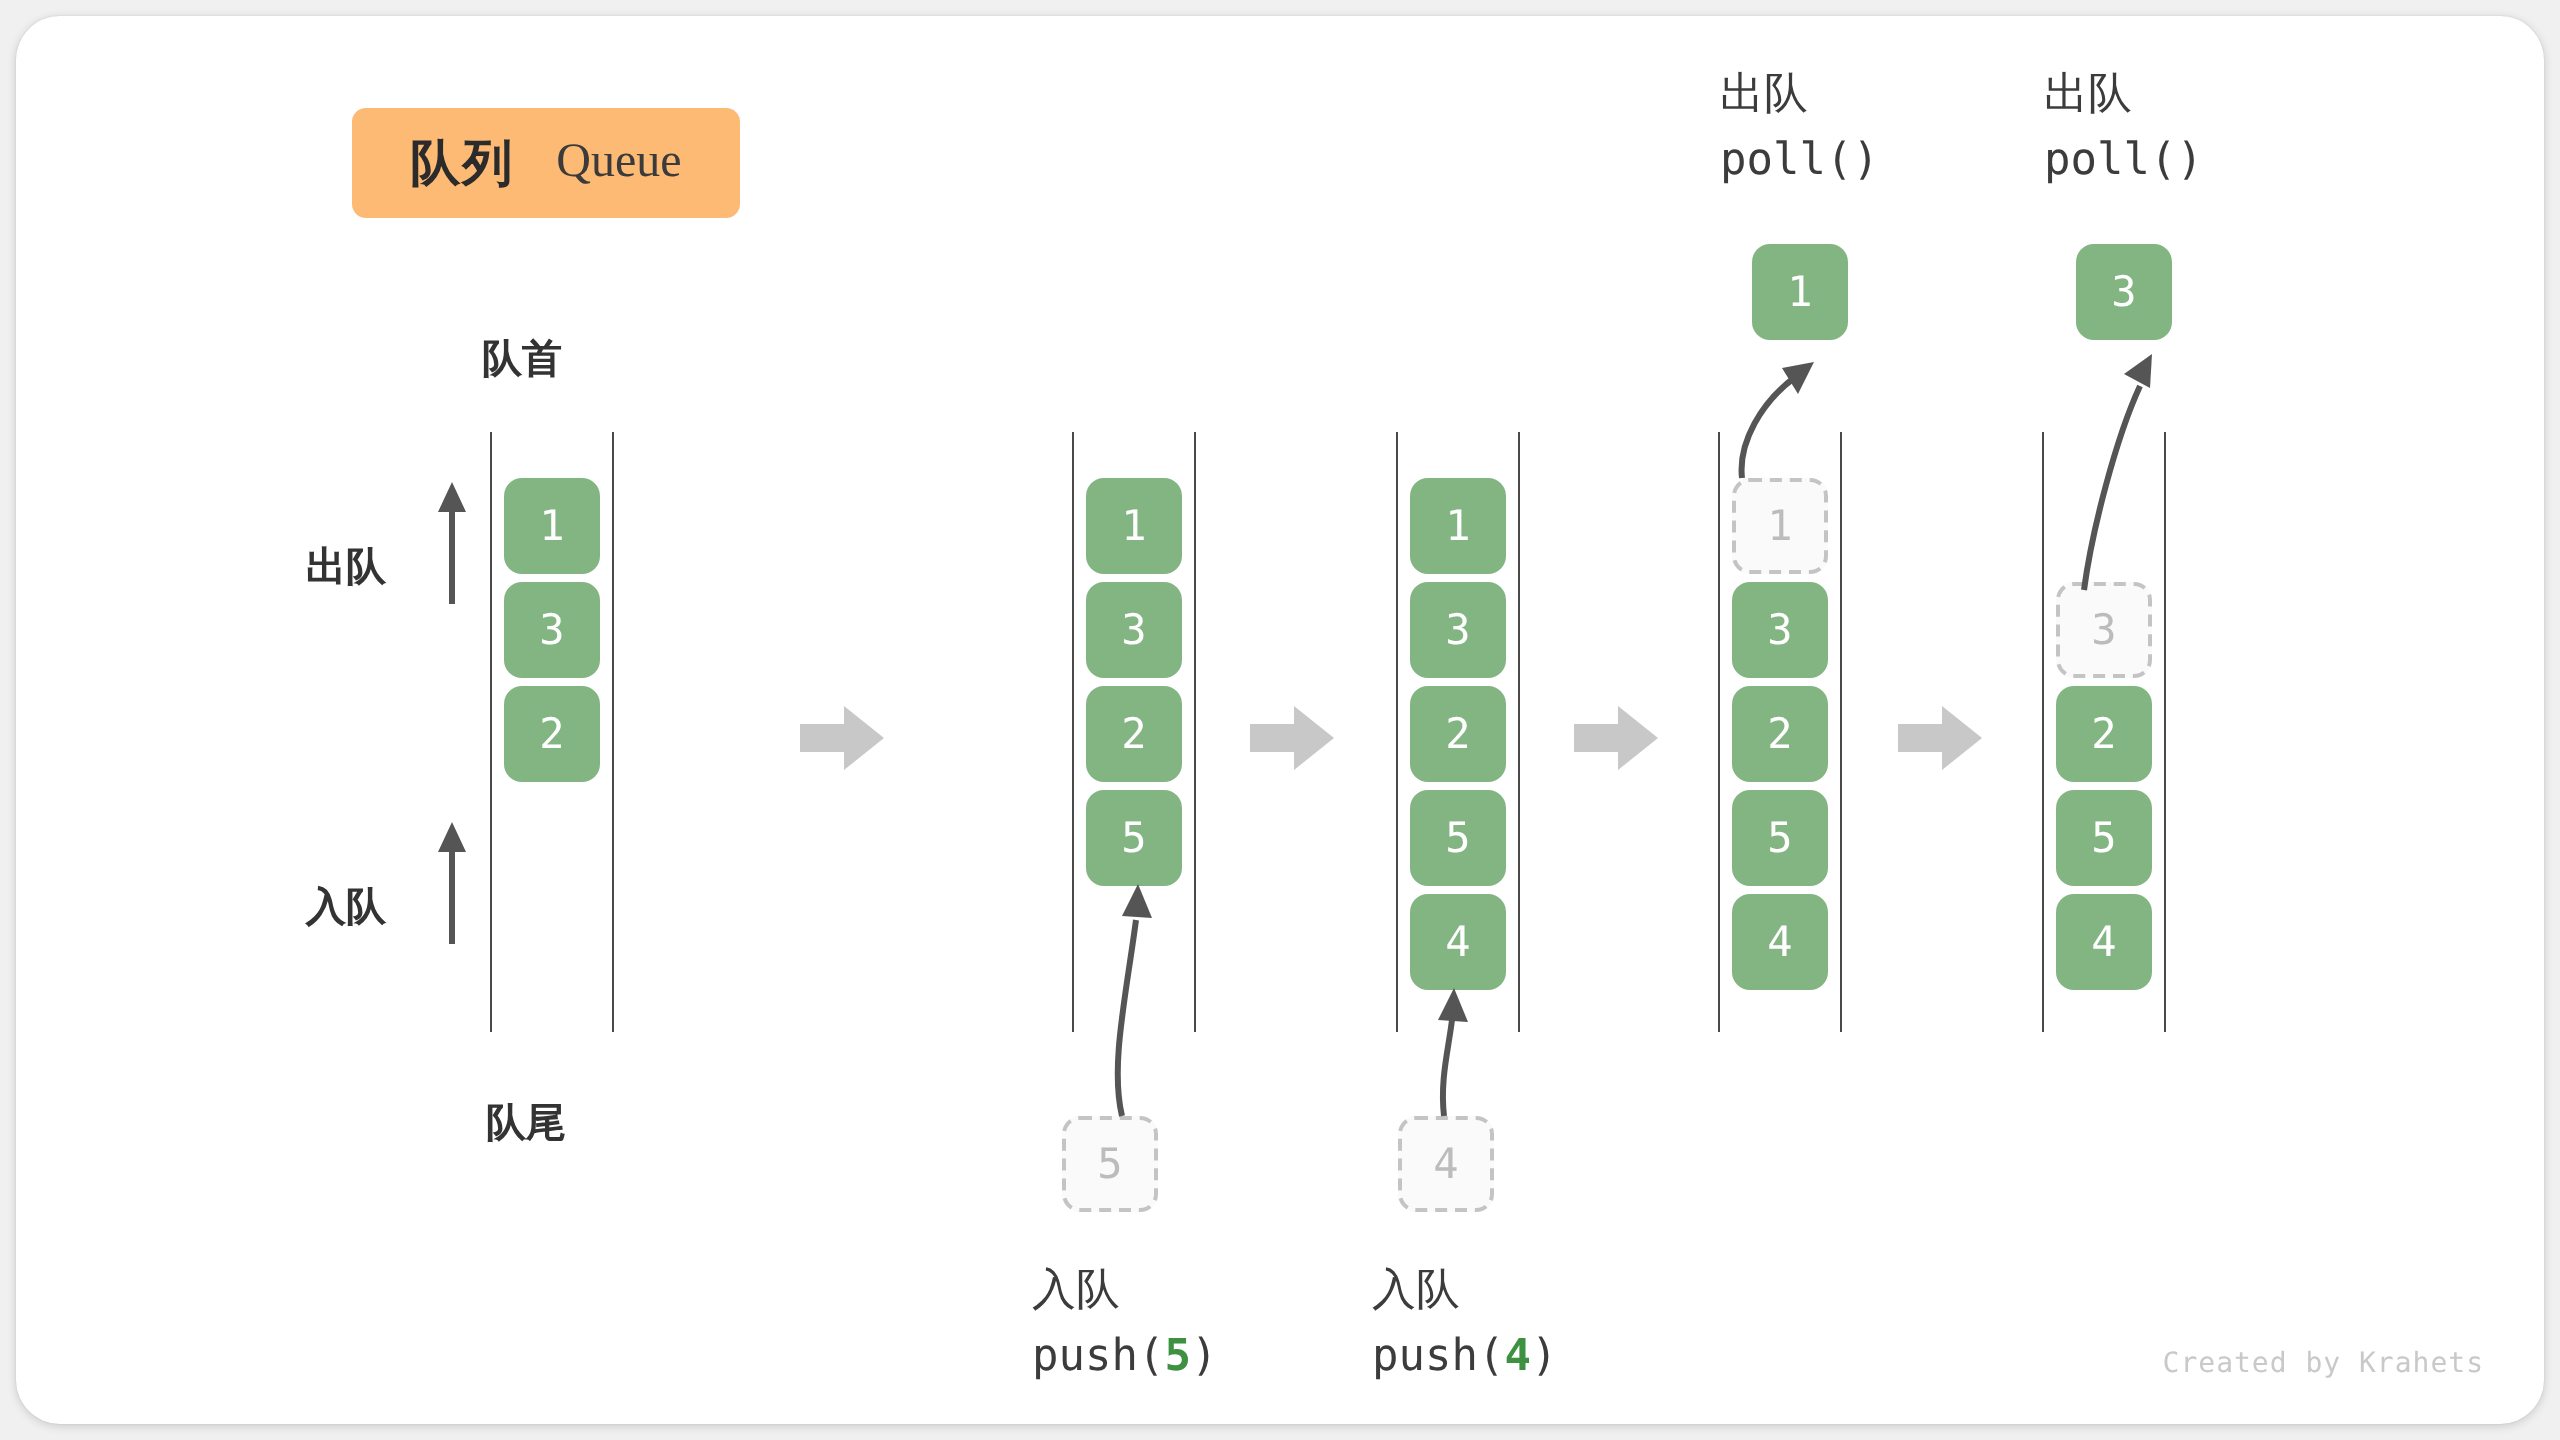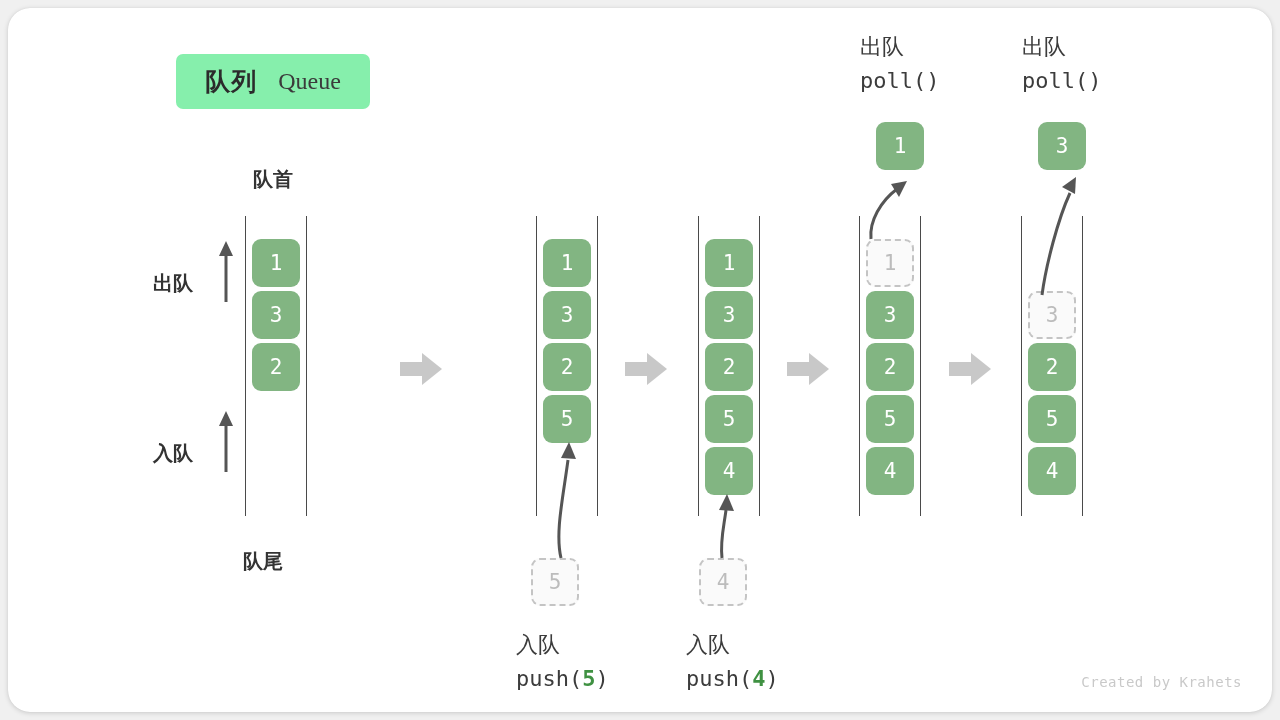--- a/index.html
+++ b/index.html
@@ -30,21 +30,21 @@
     box-shadow: 0 1px 5px rgba(0,0,0,0.16), 0 0 1px rgba(0,0,0,0.10);
   }
 
   
   .title-badge {
     position: absolute;
     left: 168px;
     top: 46px;
     width: 194px;
     height: 55px;
-    background: #86efac;
+    background: #fdba74;
     border-radius: 7px;
     display: flex;
     align-items: center;
     justify-content: center;
     gap: 21px;
   }
   .title-cn {
     font-size: 25px;
     font-weight: bold;
     color: #2b2b2b;
@@ -150,21 +150,21 @@
     <div class="op-label" style="left:852px; top:22px;">
       <span class="op-cn">出队</span>
       <span class="op-code"><span>poll(</span><span class="num"></span><span>)</span></span>
     </div>
 
     <div class="op-label" style="left:1014px; top:22px;">
       <span class="op-cn">出队</span>
       <span class="op-code"><span>poll(</span><span class="num"></span><span>)</span></span>
     </div>
 
-    <div class="lbl-cn-bold" style="left:245px; top:158px;">队首</div>
+    <div class="lbl-cn-bold" style="left:233px; top:158px;">队首</div>
     <div class="lbl-cn-bold" style="left:235px; top:540px;">队尾</div>
 
     <div class="lbl-cn-bold" style="left:145px; top:262px;">出队</div>
     <svg class="dir-arrow" style="left:206px; top:232px;" width="24" height="62" viewBox="0 0 24 62">
       <line x1="12" y1="62" x2="12" y2="12" stroke="#555555" stroke-width="3"></line>
       <polygon points="12,1 5,16 19,16" fill="#555555"></polygon>
     </svg>
 
     <div class="lbl-cn-bold" style="left:145px; top:432px;">入队</div>
     <svg class="dir-arrow" style="left:206px; top:402px;" width="24" height="62" viewBox="0 0 24 62">

